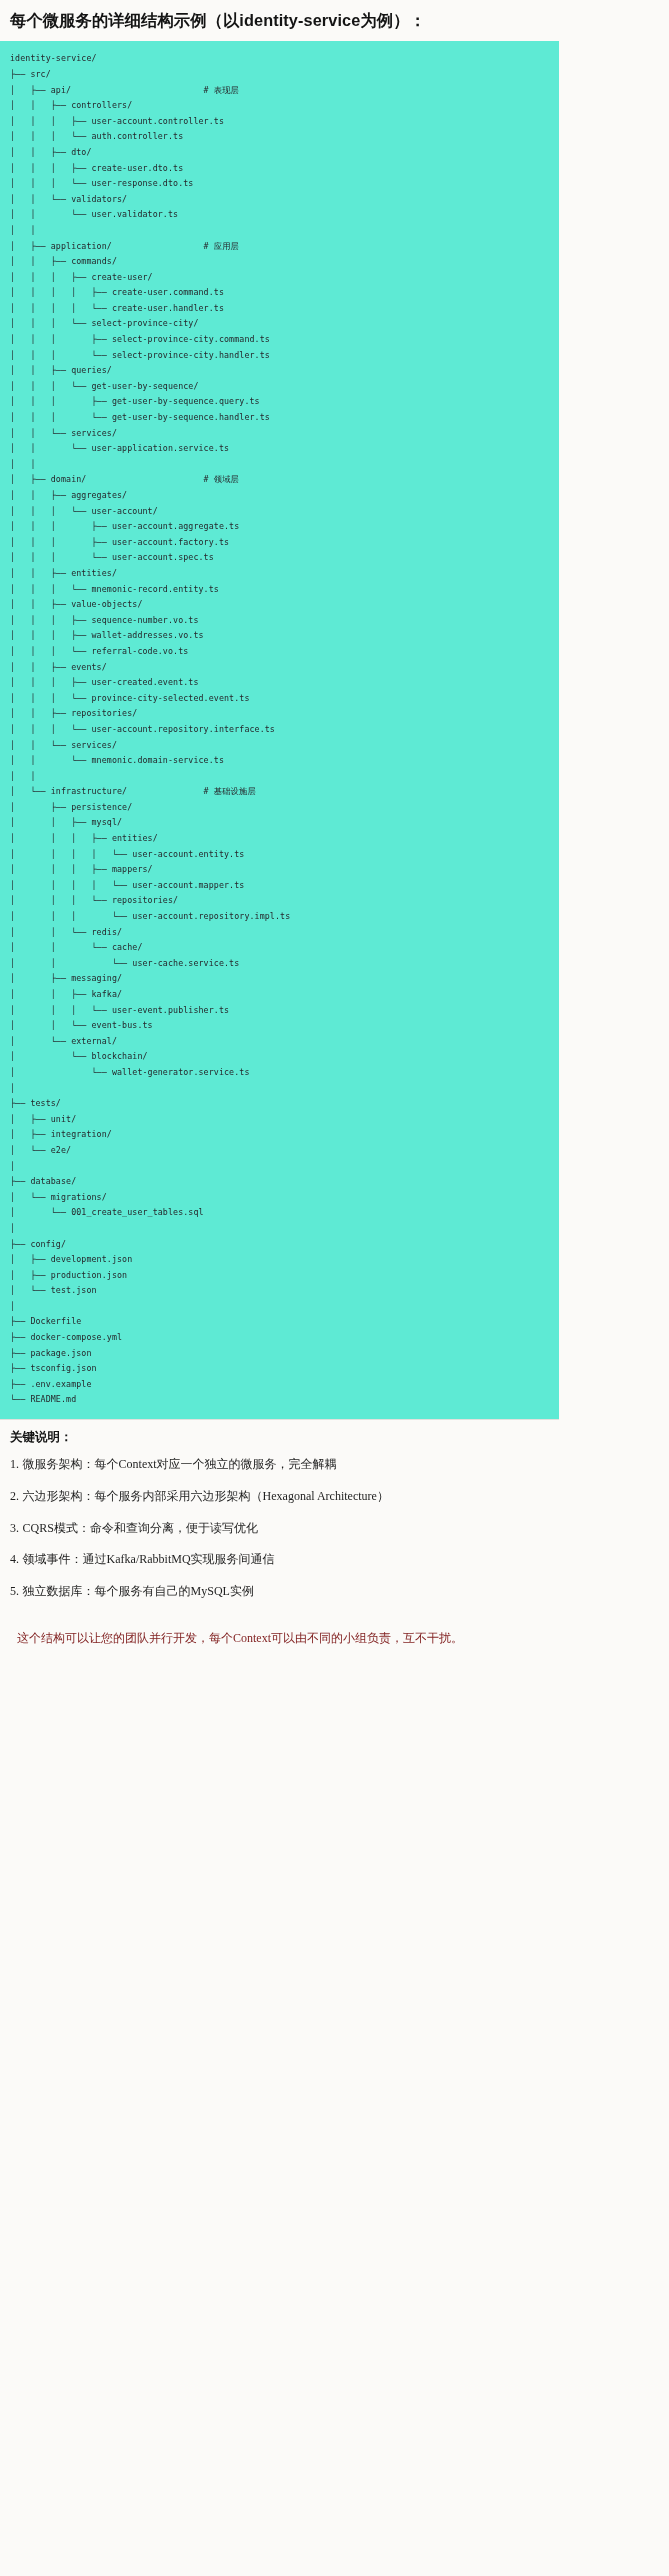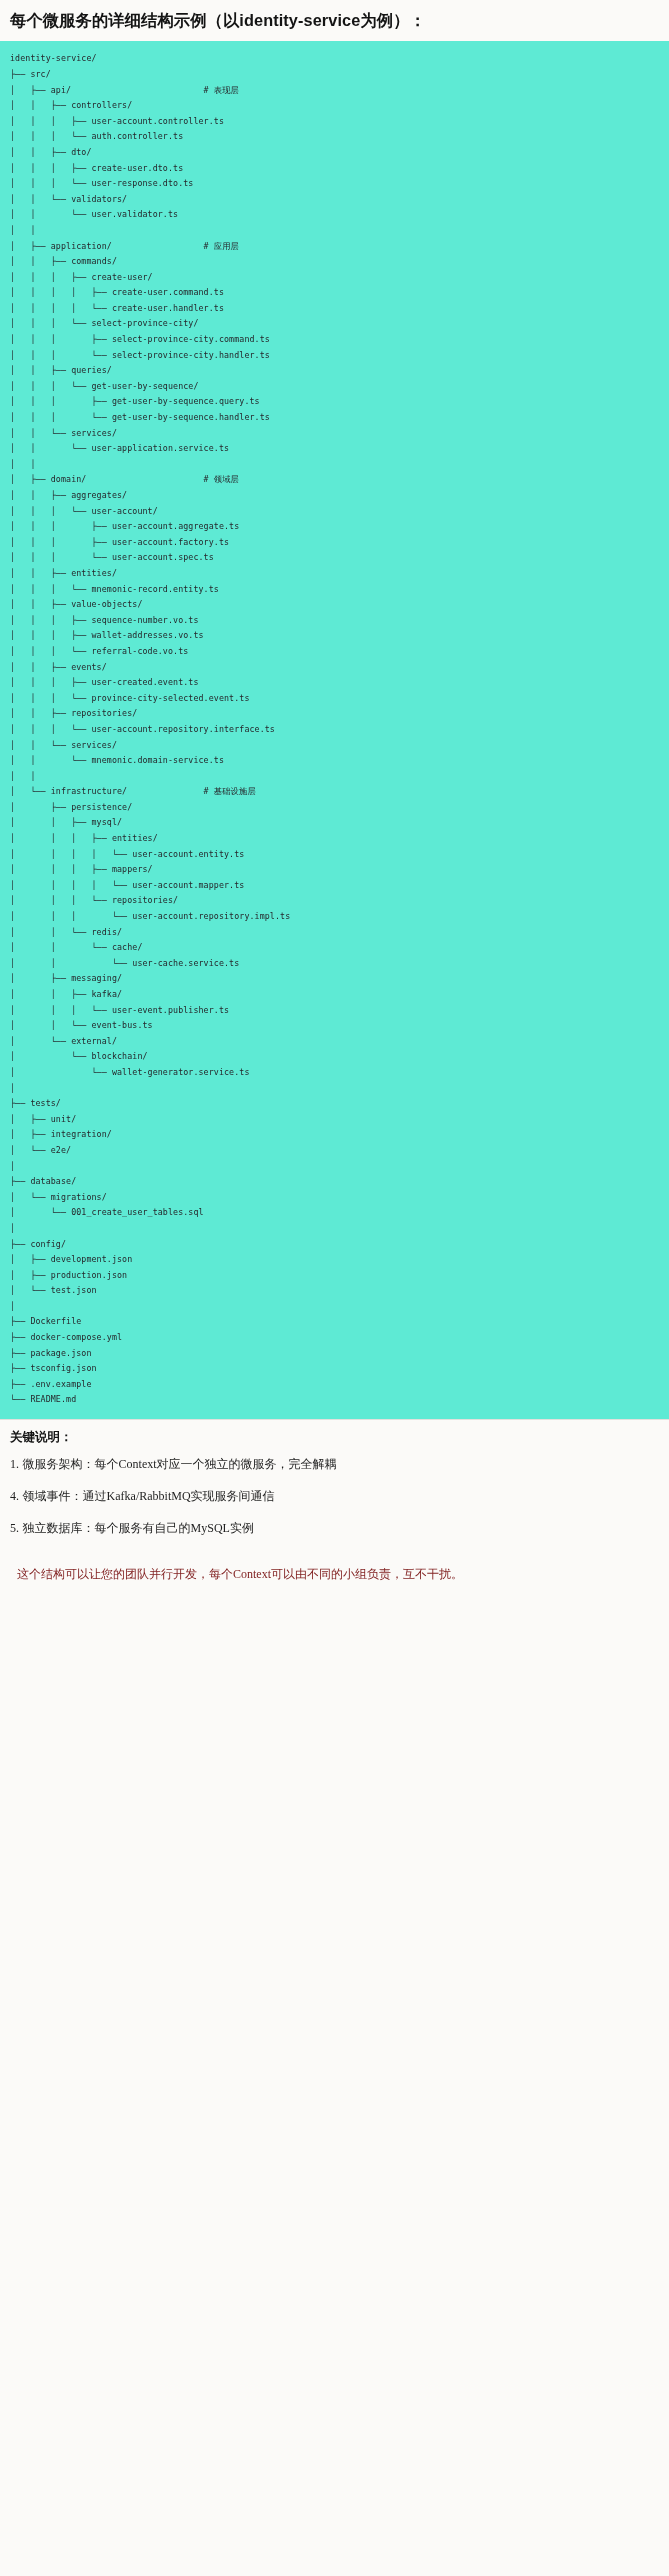--- a/index.html
+++ b/index.html
@@ -4,21 +4,21 @@
 <title>每个微服务的详细结构示例</title>
 <style>
   html,body{margin:0;padding:0;}
   body{
     width:669px;
     background:#fbfaf8;
     font-family:"Liberation Serif", serif;
     color:#1f1f1f;
     -webkit-font-smoothing:antialiased;
   }
-  .page{width:669px;box-sizing:border-box;}
+  .page{width:559px;box-sizing:border-box;}
 
   
   .doc-title{
     font-family:"Liberation Sans","DejaVu Sans",sans-serif;
     font-weight:700;
     font-size:16.3px;
     line-height:1.35;
     letter-spacing:0.1px;
     padding:8.8px 10px 10px 10px;
     margin:0;
@@ -190,20 +190,28 @@
 
   <div class="notes">
     <h2 class="notes-title">关键说明：</h2>
 
     <ol class="note-list">
       <li>
         <span class="note-num">1.</span>
         <span class="note-label">微服务架构</span><span class="note-sep">：</span><span class="note-text">每个Context对应一个独立的微服务，完全解耦</span>
       </li>
       <li>
+        <span class="note-num">2.</span>
+        <span class="note-label">六边形架构</span><span class="note-sep">：</span><span class="note-text">每个服务内部采用六边形架构（Hexagonal Architecture）</span>
+      </li>
+      <li>
+        <span class="note-num">3.</span>
+        <span class="note-label">CQRS模式</span><span class="note-sep">：</span><span class="note-text">命令和查询分离，便于读写优化</span>
+      </li>
+      <li>
         <span class="note-num">4.</span>
         <span class="note-label">领域事件</span><span class="note-sep">：</span><span class="note-text">通过Kafka/RabbitMQ实现服务间通信</span>
       </li>
       <li>
         <span class="note-num">5.</span>
         <span class="note-label">独立数据库</span><span class="note-sep">：</span><span class="note-text">每个服务有自己的MySQL实例</span>
       </li>
     </ol>
   </div>
 

